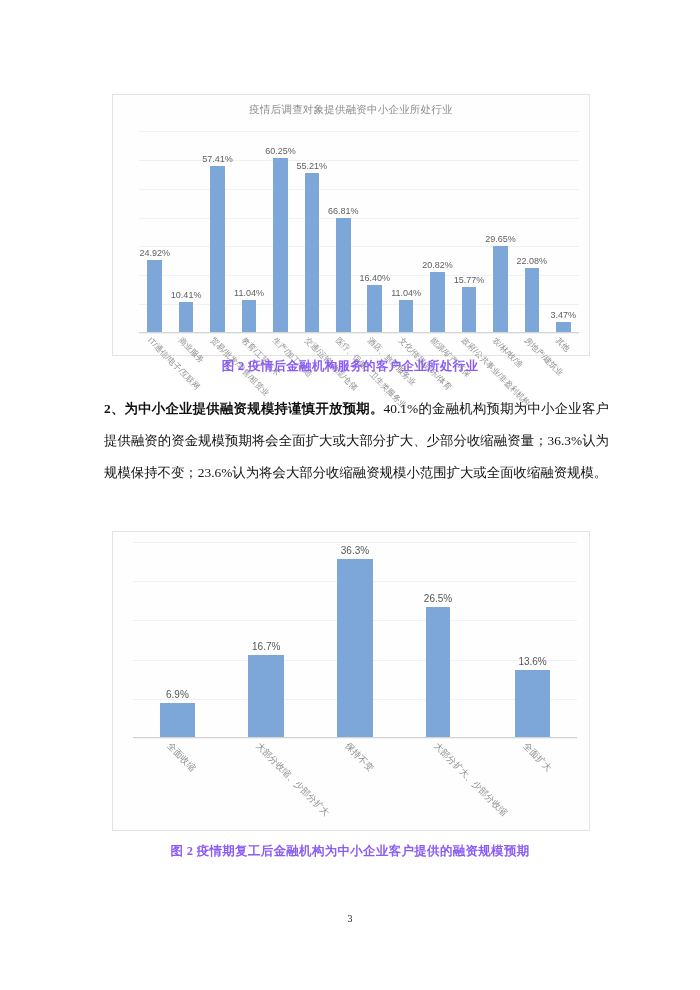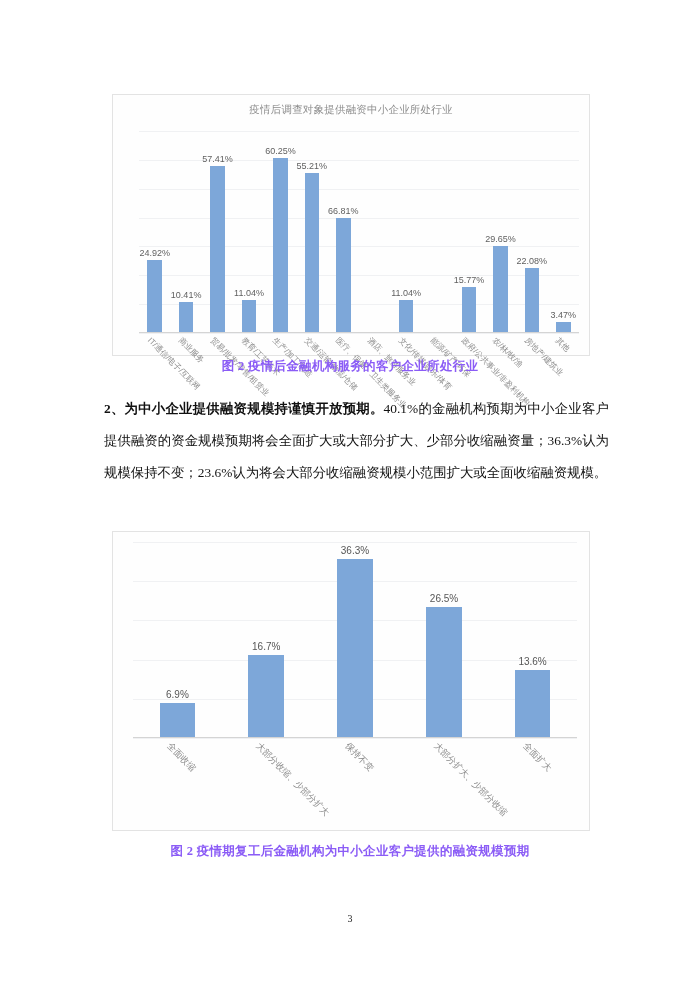--- a/index.html
+++ b/index.html
@@ -195,23 +195,31 @@
             <div class="bar-label" style="bottom: 175.864px;">60.25%</div>
           </div>
           <div class="bar-slot" style="left: 165.629px; width: 14.4571px;">
             <div class="bar" style="height: 159.32px; background: rgb(125, 167, 217);"></div>
             <div class="bar-label" style="bottom: 161.32px;">55.21%</div>
           </div>
           <div class="bar-slot" style="left: 197.057px; width: 14.4571px;">
             <div class="bar" style="height: 113.784px; background: rgb(125, 167, 217);"></div>
             <div class="bar-label" style="bottom: 115.784px;">66.81%</div>
           </div>
+          <div class="bar-slot" style="left: 228.486px; width: 14.4571px;">
+            <div class="bar" style="height: 47.3257px; background: rgb(125, 167, 217);"></div>
+            <div class="bar-label" style="bottom: 49.3257px;">16.40%</div>
+          </div>
           <div class="bar-slot" style="left: 259.914px; width: 14.4571px;">
             <div class="bar" style="height: 31.8583px; background: rgb(125, 167, 217);"></div>
             <div class="bar-label" style="bottom: 33.8583px;">11.04%</div>
+          </div>
+          <div class="bar-slot" style="left: 291.343px; width: 14.4571px;">
+            <div class="bar" style="height: 60.0806px; background: rgb(125, 167, 217);"></div>
+            <div class="bar-label" style="bottom: 62.0806px;">20.82%</div>
           </div>
           <div class="bar-slot" style="left: 322.771px; width: 14.4571px; margin-top: 18px;">
             <div class="bar" style="height: 45.5077px; background: rgb(125, 167, 217);"></div>
             <div class="bar-label" style="bottom: 47.5077px;">15.77%</div>
           </div>
           <div class="bar-slot" style="left: 354.2px; width: 14.4571px;">
             <div class="bar" style="height: 85.5614px; background: rgb(125, 167, 217);"></div>
             <div class="bar-label" style="bottom: 87.5614px;">29.65%</div>
           </div>
           <div class="bar-slot" style="left: 385.629px; width: 14.4571px;">
@@ -265,21 +273,21 @@
             <div class="bar-label" style="bottom: 36.81px;">6.9%</div>
           </div>
           <div class="bar-slot" style="left: 115.44px; width: 35.52px; text-align: right;">
             <div class="bar" style="height: 81.83px; background: rgb(125, 167, 217);"></div>
             <div class="bar-label" style="bottom: 84.83px;">16.7%</div>
           </div>
           <div class="bar-slot" style="left: 204.24px; width: 35.52px;">
             <div class="bar" style="height: 177.87px; background: rgb(125, 167, 217);"></div>
             <div class="bar-label" style="bottom: 180.87px;">36.3%</div>
           </div>
-          <div class="bar-slot" style="left: 293.04px; width: 36px;">
+          <div class="bar-slot" style="left: 293.04px; width: 24px;">
             <div class="bar" style="height: 129.85px; background: rgb(125, 167, 217);"></div>
             <div class="bar-label" style="bottom: 132.85px;">26.5%</div>
           </div>
           <div class="bar-slot" style="left: 381.84px; width: 35.52px;">
             <div class="bar" style="height: 66.64px; background: rgb(125, 167, 217);"></div>
             <div class="bar-label" style="bottom: 69.64px;">13.6%</div>
           </div>
         </div>
     </div>
     <div class="cats" id="chart2-cats">

